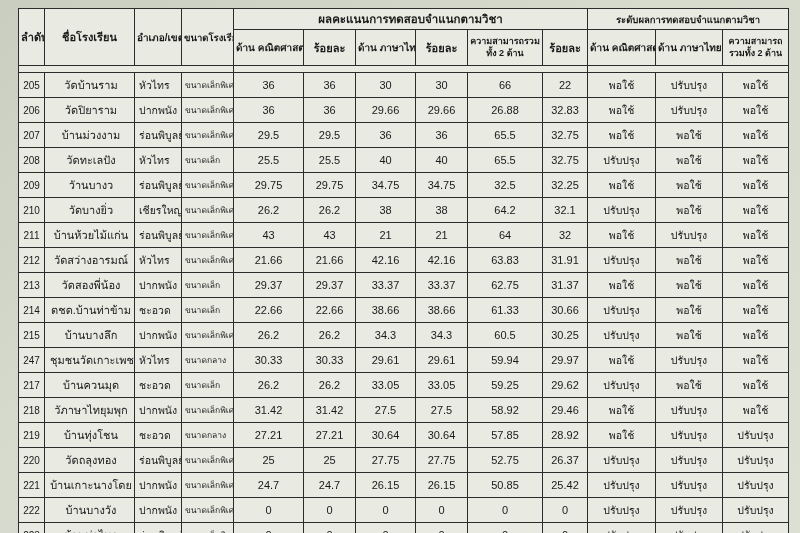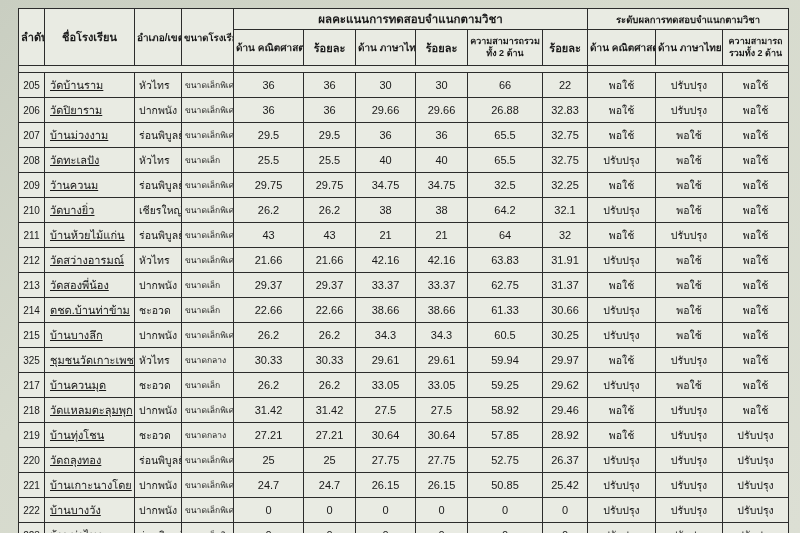--- a/index.html
+++ b/index.html
@@ -20,21 +20,21 @@
     color:#191919;
     overflow:hidden;
     white-space:nowrap;
     padding:0 2px;
   }
   .scan-table th{font-weight:bold;font-size:11px;}
   th.group{height:20px;font-size:11.5px;margin-top:41px;}
   th.sub{height:35px;}
   th.combined{font-size:9px;white-space:normal;line-height:1.25;margin-left:24px;}
   td{height:24px;font-size:11px;text-align:center;}
-  td.c-school{text-align:left;padding-left:5px;text-decoration:underline;}
+  td.c-school{text-align:center;padding-left:5px;}
   td.c-district{text-align:left;padding-left:4px;font-size:10.5px;}
   td.c-size{text-align:left;padding-left:3px;font-size:8.5px;}
   td.c-no{font-size:10px;}
   td.c-level{font-size:10.5px;margin-top:24px;}
 </style>
 </head>
 <body>
 
 <table class="scan-table">
   <colgroup>
@@ -134,21 +134,21 @@
         <td>40</td>
         <td>40</td>
         <td>65.5</td>
         <td>32.75</td>
         <td class="c-level">ปรับปรุง</td>
         <td class="c-level">พอใช้</td>
         <td class="c-level">พอใช้</td>
       </tr>
       <tr>
         <td class="c-no">209</td>
-        <td class="c-school">วัานควนม</td>
+        <td class="c-school">วัานบางว</td>
         <td class="c-district">ร่อนพิบูลย์</td>
         <td class="c-size">ขนาดเล็กพิเศษ</td>
         <td>29.75</td>
         <td>29.75</td>
         <td>34.75</td>
         <td>34.75</td>
         <td>32.5</td>
         <td>32.25</td>
         <td class="c-level">พอใช้</td>
         <td class="c-level">พอใช้</td>
@@ -238,21 +238,21 @@
         <td>26.2</td>
         <td>34.3</td>
         <td>34.3</td>
         <td>60.5</td>
         <td>30.25</td>
         <td class="c-level">ปรับปรุง</td>
         <td class="c-level">พอใช้</td>
         <td class="c-level">พอใช้</td>
       </tr>
       <tr>
-        <td class="c-no">325</td>
+        <td class="c-no">247</td>
         <td class="c-school">ชุมชนวัดเกาะเพชร</td>
         <td class="c-district">หัวไทร</td>
         <td class="c-size">ขนาดกลาง</td>
         <td>30.33</td>
         <td>30.33</td>
         <td>29.61</td>
         <td>29.61</td>
         <td>59.94</td>
         <td>29.97</td>
         <td class="c-level">พอใช้</td>
@@ -269,21 +269,21 @@
         <td>33.05</td>
         <td>33.05</td>
         <td>59.25</td>
         <td>29.62</td>
         <td class="c-level">ปรับปรุง</td>
         <td class="c-level">พอใช้</td>
         <td class="c-level">พอใช้</td>
       </tr>
       <tr>
         <td class="c-no">218</td>
-        <td class="c-school">วัดแหลมตะลุมพุก</td>
+        <td class="c-school">วัภาษาไทยุมพุก</td>
         <td class="c-district">ปากพนัง</td>
         <td class="c-size">ขนาดเล็กพิเศษ</td>
         <td>31.42</td>
         <td>31.42</td>
         <td>27.5</td>
         <td>27.5</td>
         <td>58.92</td>
         <td>29.46</td>
         <td class="c-level">พอใช้</td>
         <td class="c-level">ปรับปรุง</td>

